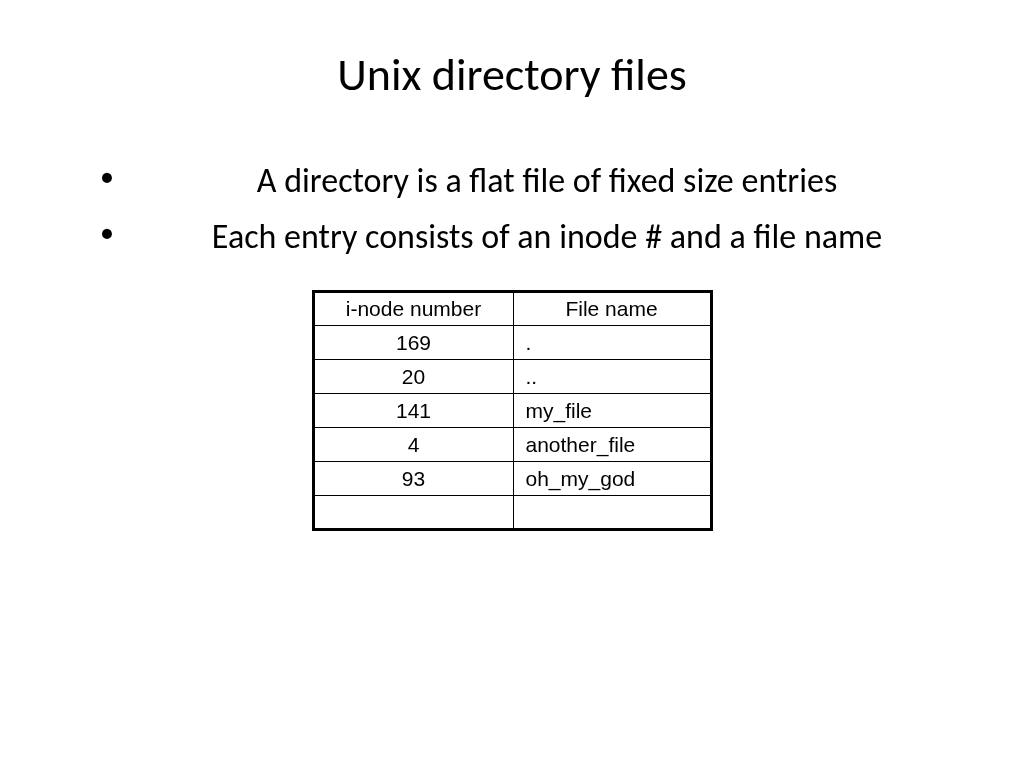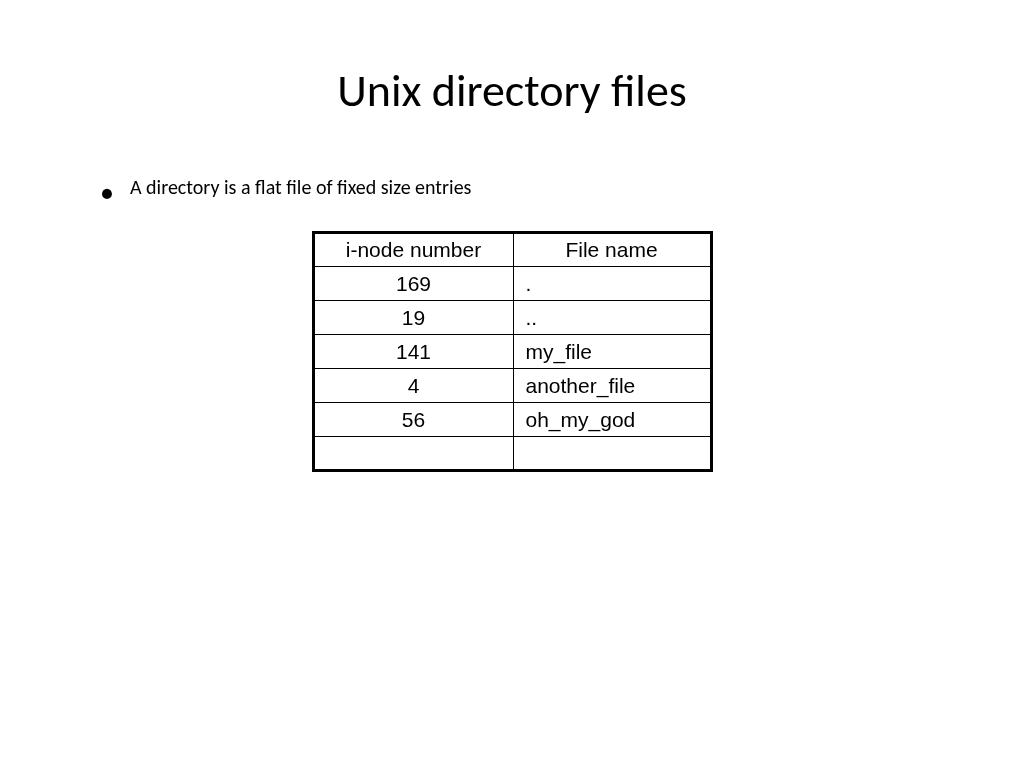--- a/index.html
+++ b/index.html
@@ -17,33 +17,34 @@
     }
     .slide {
       width: 100%;
       height: 100%;
       padding: 30px 60px;
     }
     .title {
       font-size: 46px;
       font-weight: 400;
       text-align: center;
-      margin-top: 32px;
+      margin-top: 16px;
       margin-bottom: 55px;
     }
     .bullets {
       list-style: none;
       padding-left: 40px;
     }
     .bullets li {
-      font-size: 20px;
+      font-size: 34px;
       line-height: 1.4;
       margin-bottom: 8px;
       position: relative;
       padding-left: 30px;
+      text-align: center;
     }
     .bullets li::before {
       content: "•";
       position: absolute;
       left: 0;
       top: 0;
       font-size: 28px;
     }
     .table-wrap {
       display: flex;
@@ -83,48 +84,49 @@
       height: 34px;
     }
   </style>
 </head>
 <body>
 
 <div class="slide">
   <h1 class="title">Unix directory files</h1>
   <ul class="bullets">
     <li>A directory is a flat file of fixed size entries</li>
+    <li>Each entry consists of an inode # and a file name</li>
   </ul>
   <div class="table-wrap">
     <table>
       <thead>
         <tr>
           <th class="col-inode">i-node number</th>
           <th class="col-fname">File name</th>
         </tr>
       </thead>
       <tbody>
         <tr>
           <td class="col-inode">169</td>
           <td class="col-fname">.</td>
         </tr>
         <tr>
-          <td class="col-inode">19</td>
+          <td class="col-inode">20</td>
           <td class="col-fname">..</td>
         </tr>
         <tr>
           <td class="col-inode">141</td>
           <td class="col-fname">my_file</td>
         </tr>
         <tr>
           <td class="col-inode">4</td>
           <td class="col-fname">another_file</td>
         </tr>
         <tr>
-          <td class="col-inode">56</td>
+          <td class="col-inode">93</td>
           <td class="col-fname">oh_my_god</td>
         </tr>
         <tr class="empty-row">
           <td class="col-inode"></td>
           <td class="col-fname"></td>
         </tr>
       </tbody>
     </table>
   </div>
 </div>

